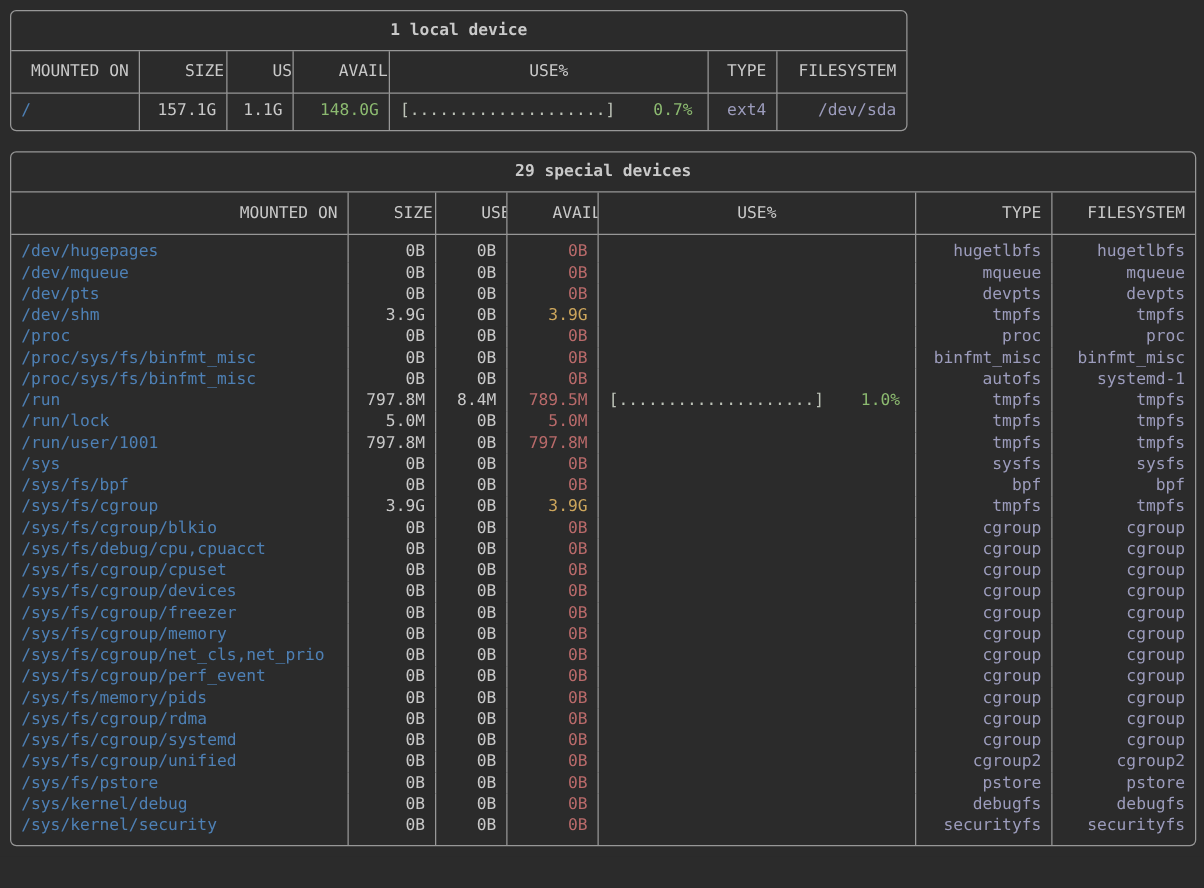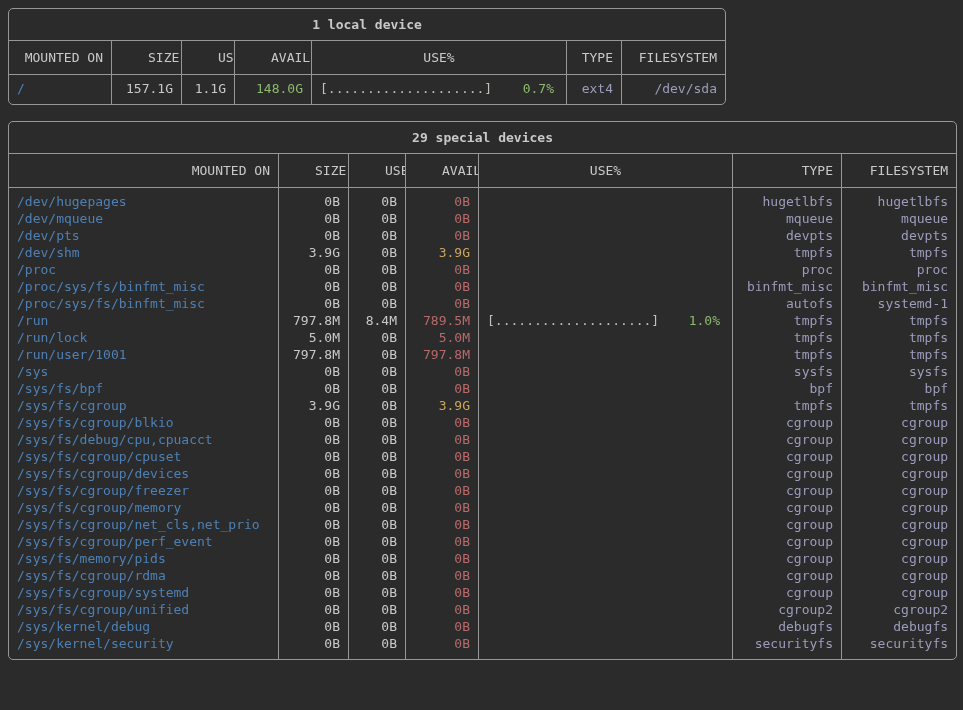--- a/index.html
+++ b/index.html
@@ -362,20 +362,29 @@
       <tr>
         <td class="c-mount">/sys/fs/cgroup/unified</td>
         <td class="c-num">0B</td>
         <td class="c-num">0B</td>
         <td class="c-avail lv-red">0B</td>
         <td class="c-use"></td>
         <td class="c-type">cgroup2</td>
         <td class="c-fs">cgroup2</td>
       </tr>
       <tr>
+        <td class="c-mount">/sys/fs/pstore</td>
+        <td class="c-num">0B</td>
+        <td class="c-num">0B</td>
+        <td class="c-avail lv-red">0B</td>
+        <td class="c-use"></td>
+        <td class="c-type">pstore</td>
+        <td class="c-fs">pstore</td>
+      </tr>
+      <tr>
         <td class="c-mount">/sys/kernel/debug</td>
         <td class="c-num">0B</td>
         <td class="c-num">0B</td>
         <td class="c-avail lv-red">0B</td>
         <td class="c-use"></td>
         <td class="c-type">debugfs</td>
         <td class="c-fs">debugfs</td>
       </tr>
       <tr>
         <td class="c-mount">/sys/kernel/security</td>

